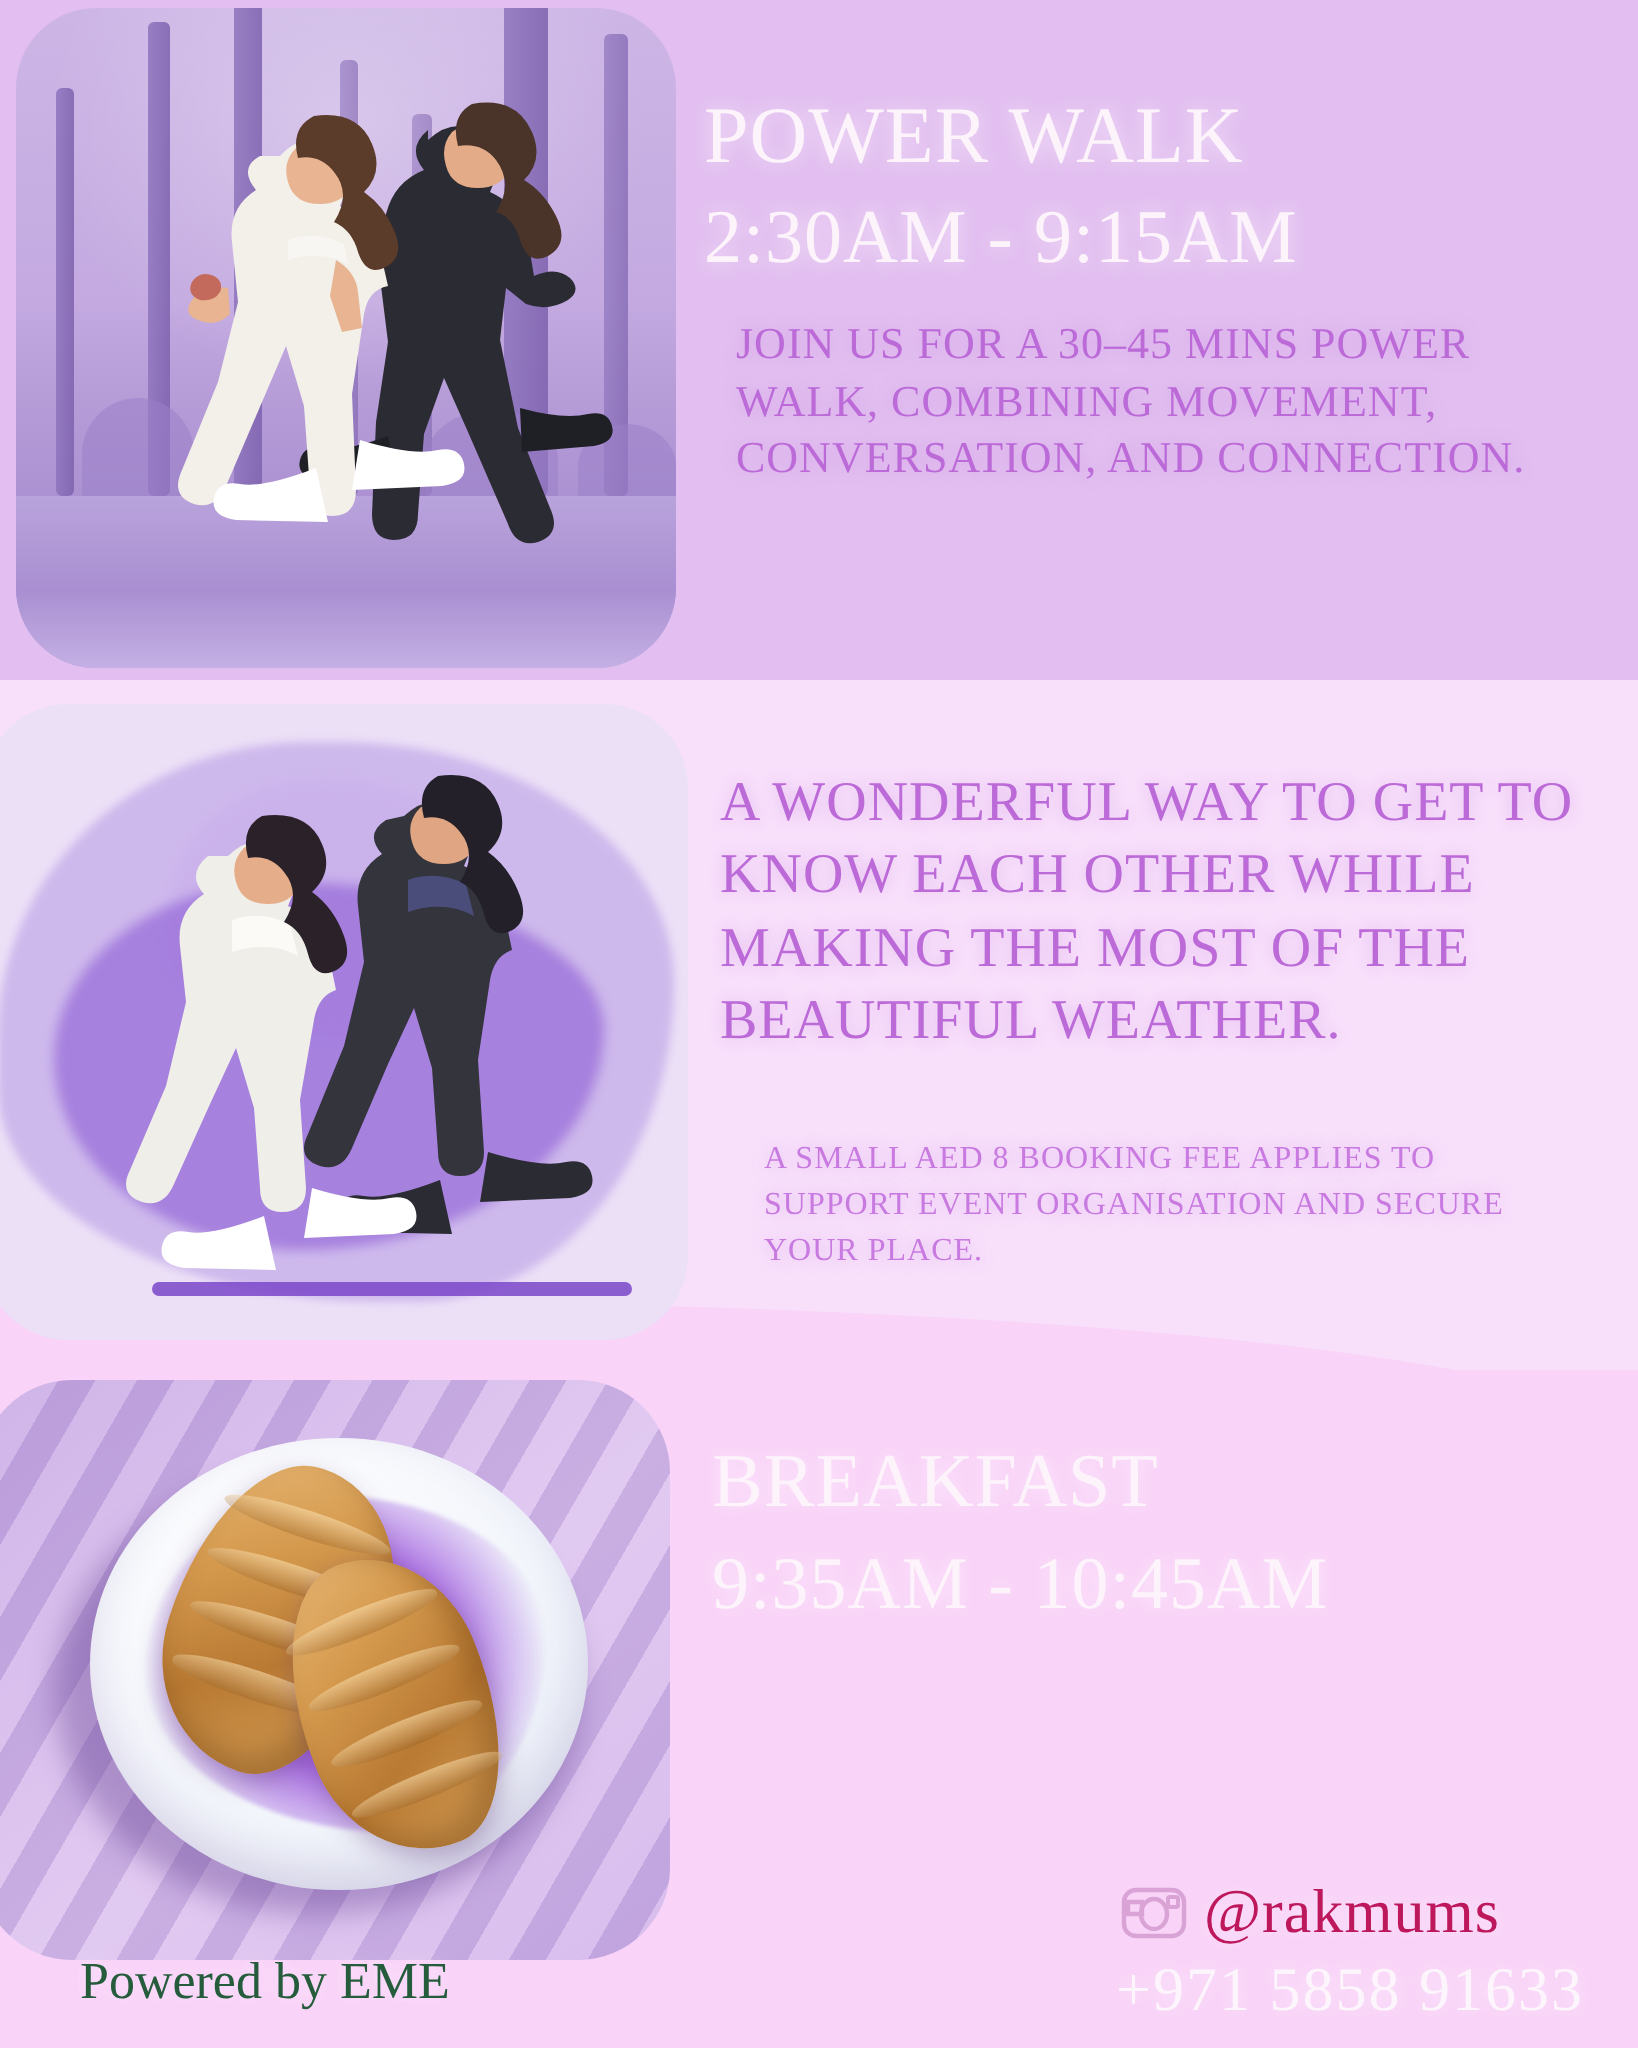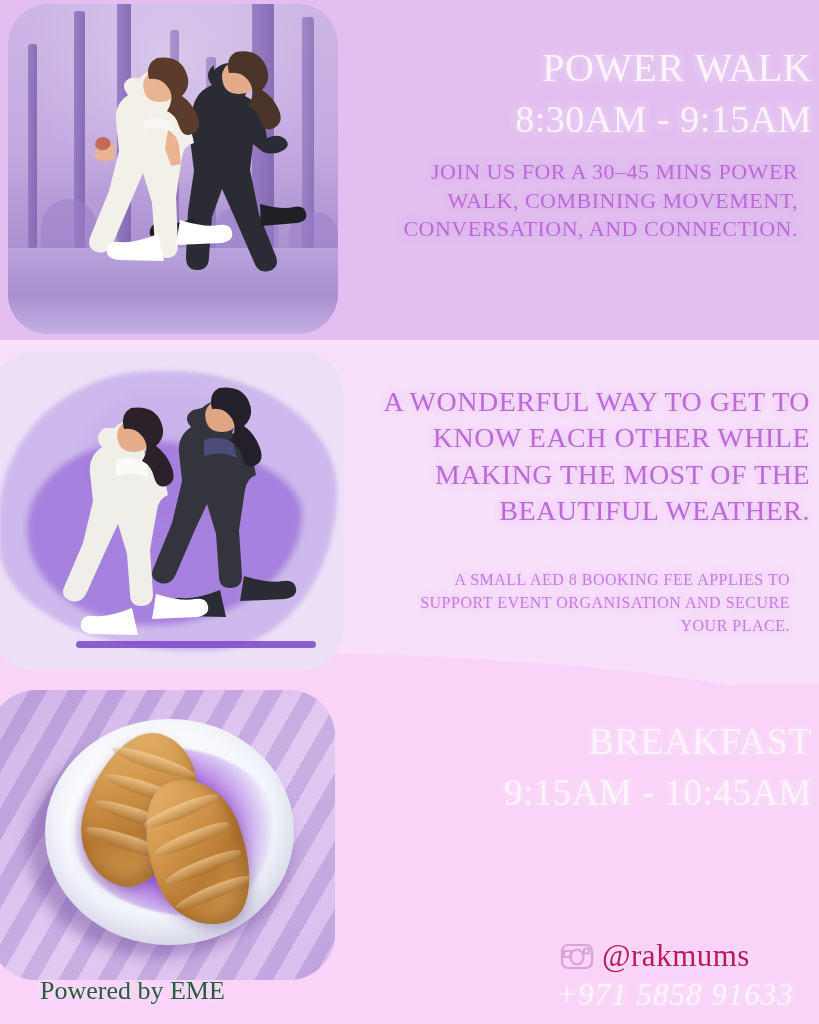--- a/index.html
+++ b/index.html
@@ -68,21 +68,21 @@
      background:radial-gradient(circle,#7a37c6 0%, rgba(122,55,198,0) 72%);border-radius:50%;}
   .croissant{position:absolute;border-radius:48% 52% 45% 55%/60% 40% 60% 40%;
      background:linear-gradient(150deg,#e8b877 0%,#d59a4e 32%,#b97a33 62%,#d9a45c 100%);
      box-shadow:inset -6px -8px 14px rgba(120,70,20,.45), 0 5px 12px rgba(90,50,120,.35);}
   .cr-a{left:28%;top:14%;width:30%;height:54%;transform:rotate(18deg);}
   .cr-b{left:46%;top:30%;width:28%;height:52%;transform:rotate(-22deg);}
   .cr-seg{position:absolute;left:8%;right:8%;height:9%;border-radius:50%;
      background:linear-gradient(180deg,rgba(255,228,180,.55),rgba(140,88,30,.32));}
 
   
-  .txt{position:absolute;text-align:right;}
+  .txt{position:absolute;text-align:left;}
   .t-white{
     color:#fdf4fb;text-shadow:0 0 9px rgba(255,255,255,.55);
     letter-spacing:.5px;line-height:1.22;
   }
   .t-purple{
     color:#bb6ad8;text-shadow:0 0 8px rgba(200,130,225,.45);
     letter-spacing:.5px;line-height:1.3;
   }
   .t-purple-soft{color:#c87ae0;text-shadow:0 0 7px rgba(210,150,235,.5);}
 
@@ -97,21 +97,21 @@
   #sec3-time{left:356px;top:770px;width:456px;font-size:37px;}
   #sec3-body{left:366px;top:825px;width:440px;font-size:21px;line-height:1.35;}
 
   
   .footer-handle{position:absolute;left:560px;top:938px;width:250px;
      display:flex;align-items:center;gap:8px;}
   .ig-icon{width:34px;height:30px;flex:0 0 auto;}
   .handle-text{font-size:31px;color:#be185d;text-shadow:0 0 8px rgba(255,255,255,.5);
      letter-spacing:.5px;}
   .phone{position:absolute;left:540px;top:977px;width:270px;text-align:center;
-     font-size:31px;color:#fdf5fc;text-shadow:0 0 9px rgba(255,255,255,.55);letter-spacing:1px;font-style:italic;}
+     font-size:31px;color:#fdf5fc;text-shadow:0 0 9px rgba(255,255,255,.55);letter-spacing:1px;}
   .powered{position:absolute;left:40px;top:976px;font-size:26px;
      color:#14532d;text-shadow:0 0 8px rgba(255,255,255,.45);opacity:.92;}
 </style>
 </head>
 <body>
 
 <div class="poster">
 
   <div class="band band-1">
     <div class="curve"></div>
@@ -207,28 +207,28 @@
       <div class="croissant cr-b">
         <div class="cr-seg" style="top:16%;"></div>
         <div class="cr-seg" style="top:36%;"></div>
         <div class="cr-seg" style="top:56%;"></div>
         <div class="cr-seg" style="top:74%;"></div>
       </div>
     </div>
   </div>
 
   <div class="txt t-white" id="sec1-title">POWER WALK</div>
-  <div class="txt t-white" id="sec1-time">8:30AM - 9:15AM</div>
+  <div class="txt t-white" id="sec1-time">2:30AM - 9:15AM</div>
   <div class="txt t-purple" id="sec1-body">JOIN US FOR A 30–45 MINS POWER WALK, COMBINING MOVEMENT, CONVERSATION, AND CONNECTION.</div>
 
   <div class="txt t-purple" id="sec2-body">A WONDERFUL WAY TO GET TO KNOW EACH OTHER WHILE MAKING THE MOST OF THE BEAUTIFUL WEATHER.</div>
   <div class="txt t-purple t-purple-soft" id="sec2-note">A SMALL AED 8 BOOKING FEE APPLIES TO SUPPORT EVENT ORGANISATION AND SECURE YOUR PLACE.</div>
 
   <div class="txt t-white" id="sec3-title">BREAKFAST</div>
-  <div class="txt t-white" id="sec3-time">9:15AM - 10:45AM</div>
+  <div class="txt t-white" id="sec3-time">9:35AM - 10:45AM</div>
 
   <div class="footer-handle">
     <span class="ig-icon">
       <svg viewBox="0 0 34 30" width="34" height="30">
         <rect x="2" y="4" width="30" height="23" rx="6" ry="6" fill="none" stroke="#d9a3d6" stroke-width="2.2"></rect>
         <path d="M4 10 h7 v6 h-7 z" fill="none" stroke="#d9a3d6" stroke-width="2.2"></path>
         <ellipse cx="17" cy="16" rx="6.5" ry="7.5" fill="none" stroke="#d9a3d6" stroke-width="2.2"></ellipse>
         <rect x="24" y="7.5" width="5" height="5" rx="1" fill="none" stroke="#d9a3d6" stroke-width="2"></rect>
       </svg>
     </span>

